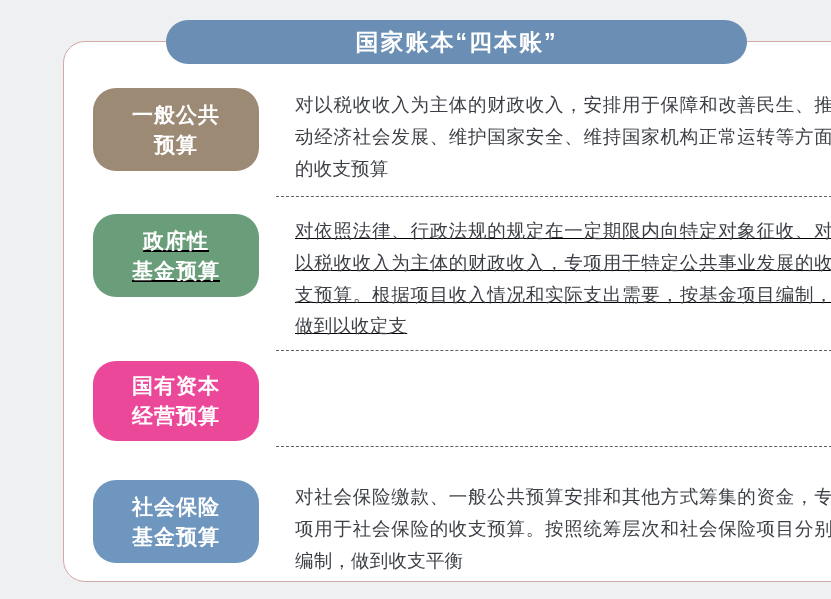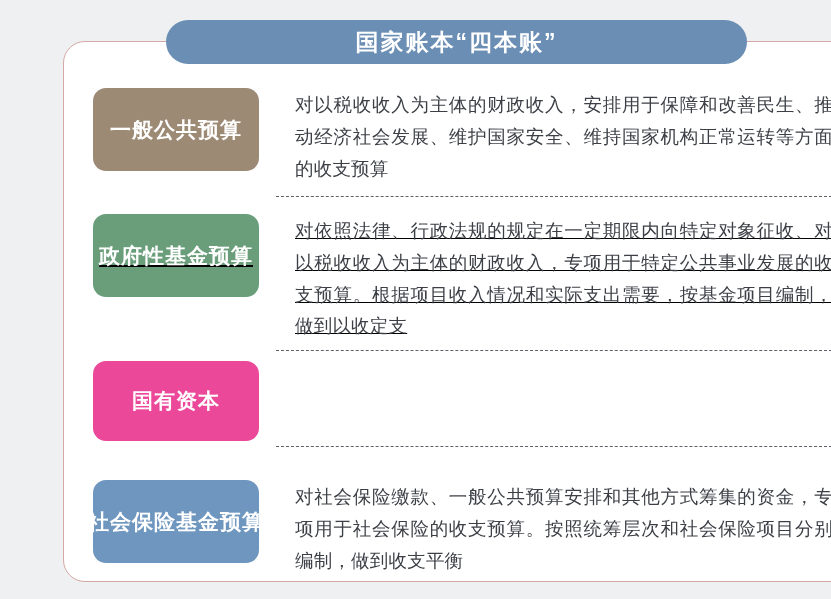--- a/index.html
+++ b/index.html
@@ -73,22 +73,23 @@
   }
 
   .row-1 { top: 88px;  height: 102px; }
   .row-2 { top: 214px; height: 134px; text-decoration: underline; }
   .row-3 { top: 361px; height: 74px;  }
   .row-4 { top: 480px; height: 106px; }
 
   .chip {
     flex: 0 0 auto;
     width: 166px;
-    border-radius: 13px;
+    border-radius: 23px;
     display: flex;
+    flex-direction: column;
     align-items: center;
     justify-content: center;
     padding: 9px 4px;
     text-align: center;
   }
 
   .chip-line {
     color: #ffffff;
     font-size: 21px;
     font-weight: bold;
@@ -156,20 +157,21 @@
         <span class="chip-line">基金预算</span>
       </div>
       <div class="body-text">对依照法律、行政法规的规定在一定期限内向特定对象征收、对以税收收入为主体的财政收入，专项用于特定公共事业发展的收支预算。根据项目收入情况和实际支出需要，按基金项目编制，做到以收定支</div>
     </div>
 
     <div class="sep sep-2"></div>
 
     <div class="row row-3">
       <div class="chip chip-3">
         <span class="chip-line">国有资本</span>
+        <span class="chip-line">经营预算</span>
       </div>
     </div>
 
     <div class="sep sep-3"></div>
 
     <div class="row row-4">
       <div class="chip chip-4">
         <span class="chip-line">社会保险</span>
         <span class="chip-line">基金预算</span>
       </div>

